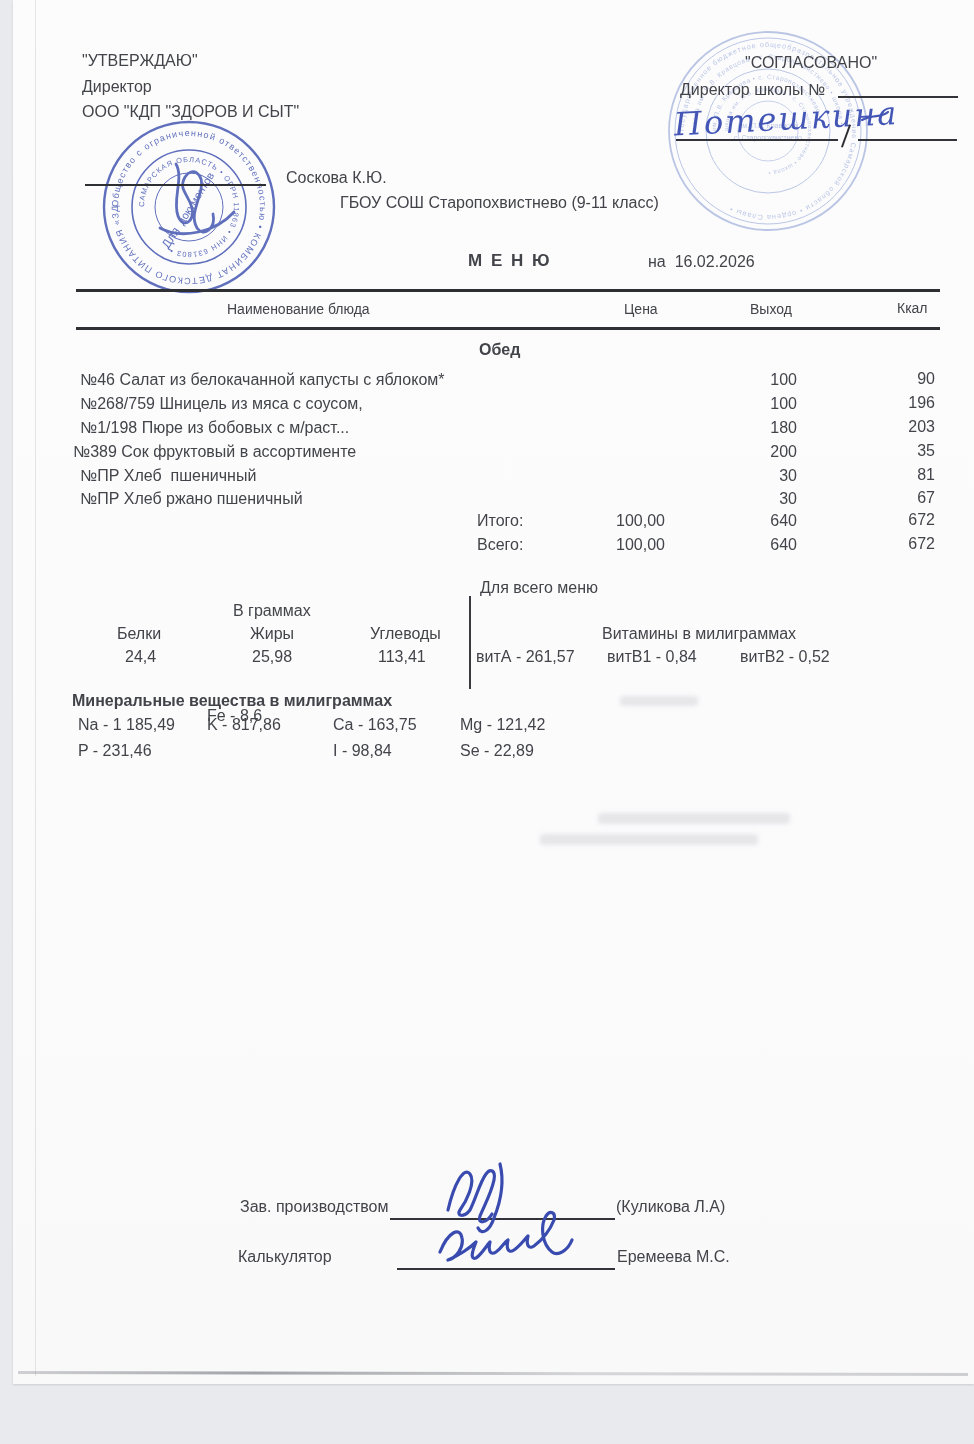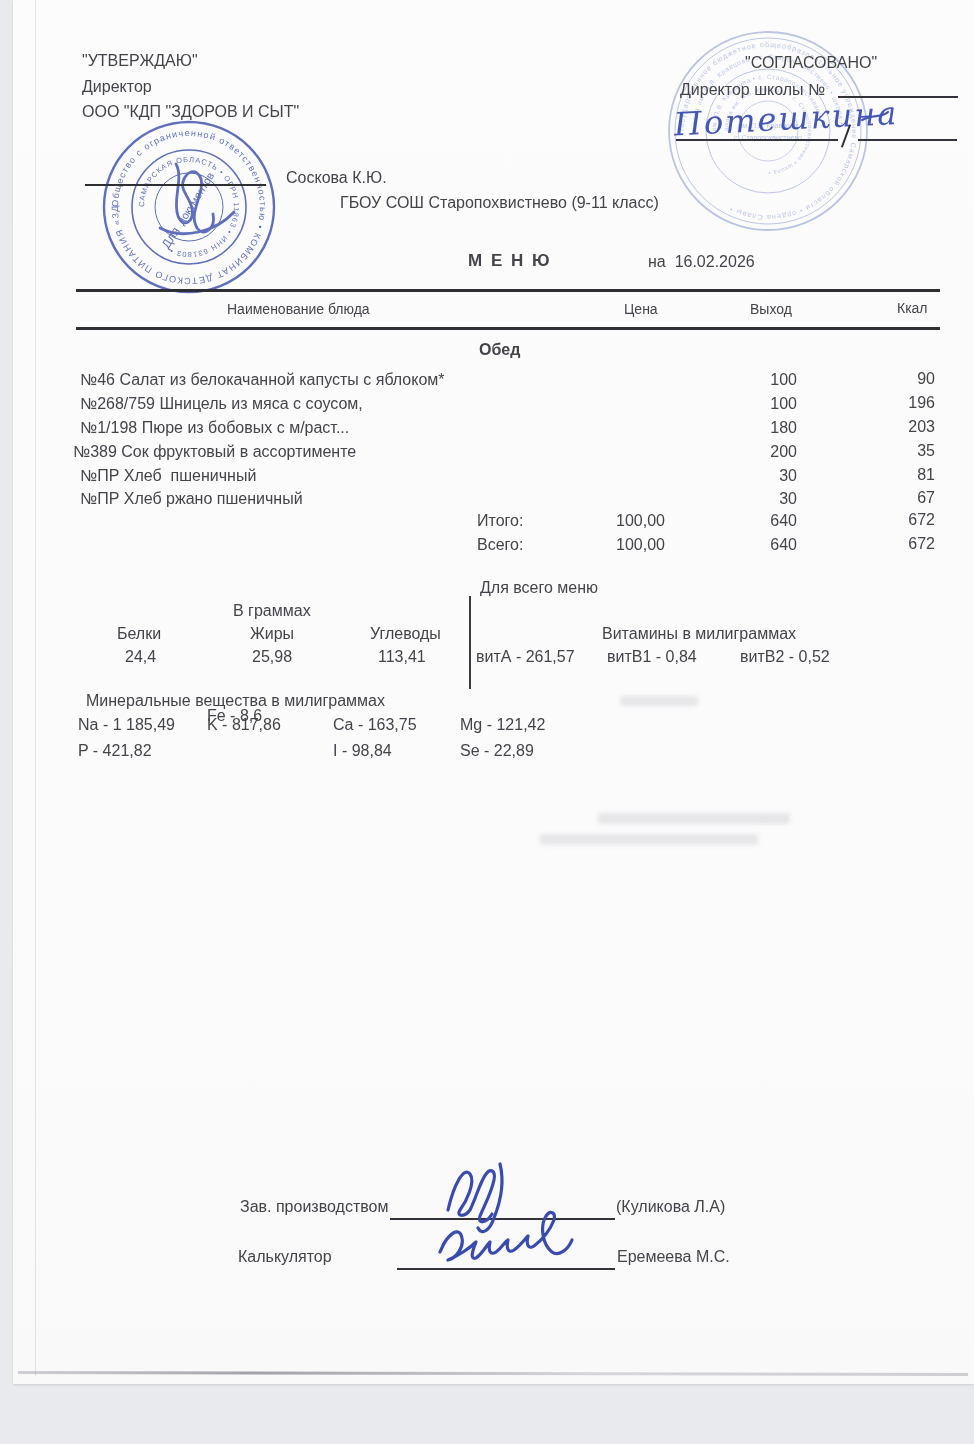--- a/index.html
+++ b/index.html
@@ -172,26 +172,26 @@
 <div class="t" style="left:252px;top:647px;">25,98</div>
 <div class="t" style="left:378px;top:647px;">113,41</div>
 
 <div class="vline" style="left:469px;top:596px;height:93px;"></div>
 
 <div class="t" style="left:602px;top:624px;">Витамины в милиграммах</div>
 <div class="t" style="left:476px;top:647px;">витА - 261,57</div>
 <div class="t" style="left:607px;top:647px;">витВ1 - 0,84</div>
 <div class="t" style="left:740px;top:647px;">витВ2 - 0,52</div>
 
-<div class="t" style="left:86px;top:691px;">Минеральные вещества в милиграммах</div>
+<div class="t" style="left:72px;top:691px;font-weight:bold;">Минеральные вещества в милиграммах</div>
 <div class="t" style="left:78px;top:715px;">Na - 1 185,49</div>
 <div class="t" style="left:207px;top:715px;">K - 817,86</div>
 <div class="t" style="left:333px;top:715px;">Ca - 163,75</div>
 <div class="t" style="left:460px;top:715px;">Mg - 121,42</div>
-<div class="t" style="left:78px;top:741px;">P - 421,82</div>
+<div class="t" style="left:78px;top:741px;">P - 231,46</div>
 <div class="t" style="left:207px;top:706px;">Fe - 8,6</div>
 <div class="t" style="left:333px;top:741px;">I - 98,84</div>
 <div class="t" style="left:460px;top:741px;">Se - 22,89</div>
 
 <div class="ghost" style="left:620px;top:696px;width:78px;height:10px;"></div>
 <div class="ghost" style="left:598px;top:813px;width:192px;height:11px;"></div>
 <div class="ghost" style="left:540px;top:834px;width:218px;height:11px;"></div>
 
 <div class="t" style="left:240px;top:1197px;">Зав. производством</div>
 <div class="thinline" style="left:390px;top:1218px;width:225px;"></div>

